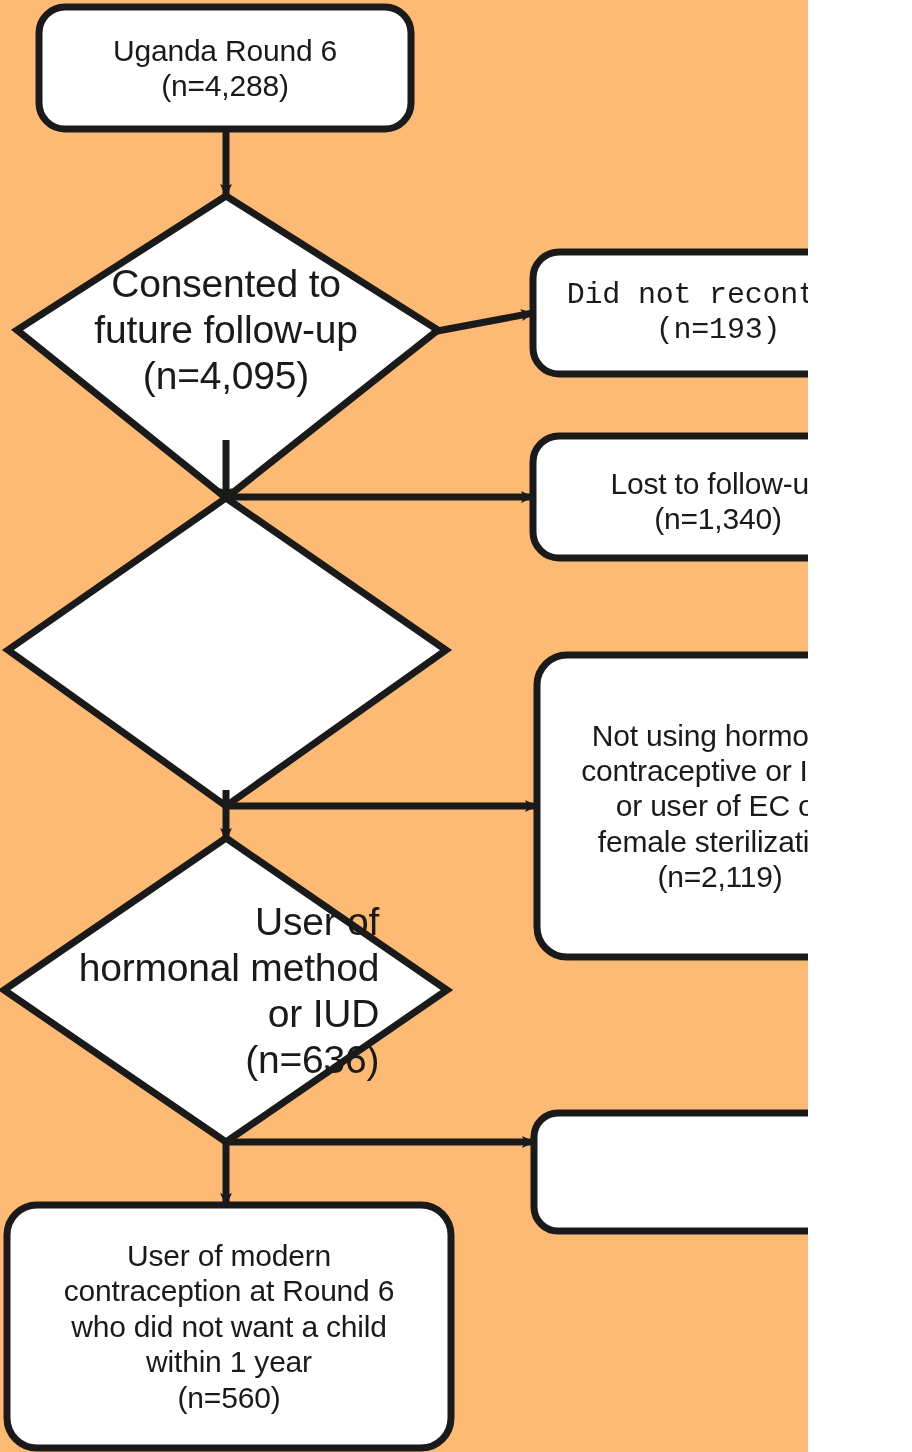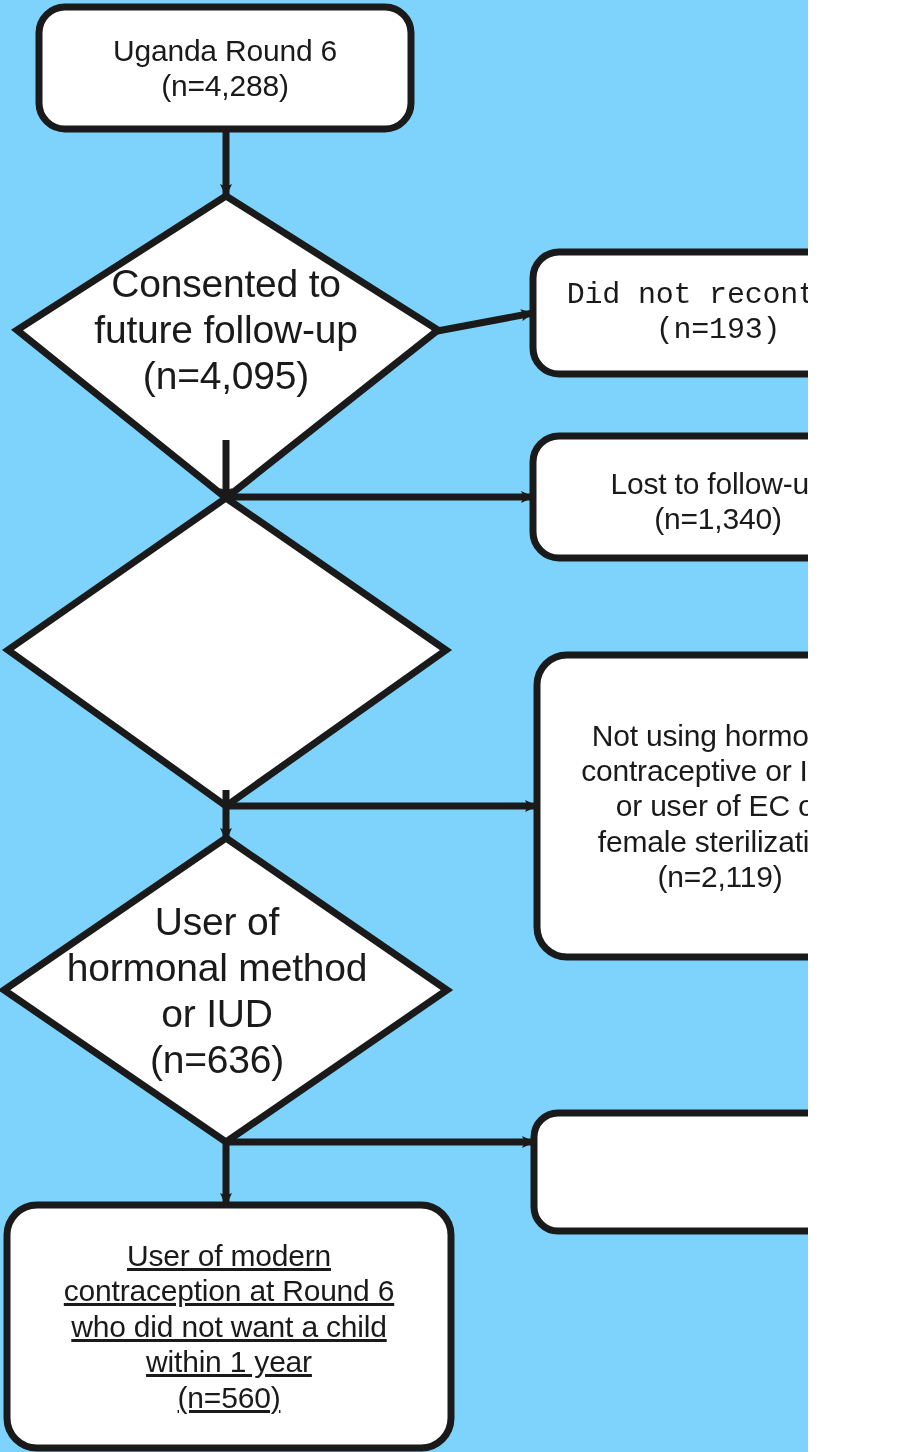--- a/index.html
+++ b/index.html
@@ -8,21 +8,21 @@
     padding: 0;
     background: #ffffff;
   }
   body {
     font-family: "Liberation Sans", sans-serif;
   }
   #canvas {
     position: relative;
     width: 808px;
     height: 1452px;
-    background: #7dd3fc;
+    background: #fdba74;
     overflow: hidden;
   }
   #flow-svg {
     position: absolute;
     top: 0;
     left: 0;
     width: 912px;
     height: 1452px;
   }
   .node-text {
@@ -100,31 +100,31 @@
 future follow-up
 (n=4,095)</div>
 
   <div class="node-text" style="left:533px; top:252px; width:370px; height:122px;font-family:Liberation Mono, monospace;">Did not recontact
 (n=193)</div>
 
 
   <div class="node-text" style="left:533px; top:440px; width:370px; height:122px;">Lost to follow-up
 (n=1,340)</div>
 
-  <div class="node-text diamond-text" style="left:12px; top:880px; width:410px; height:222px;">User of
+  <div class="node-text diamond-text" style="left:24px; top:880px; width:410px; height:222px;text-align:right;">User of
 hormonal method
 or IUD
 (n=636)</div>
 
   <div class="node-text" style="left:537px; top:655px; width:366px; height:302px;">Not using hormonal
 contraceptive or IUD,
 or user of EC or
 female sterilization
 (n=2,119)</div>
 
 
-  <div class="node-text" style="left:7px; top:1205px; width:444px; height:243px;text-decoration:underline;">User of modern
+  <div class="node-text" style="left:7px; top:1205px; width:444px; height:243px;">User of modern
 contraception at Round 6
 who did not want a child
 within 1 year
 (n=560)</div>
 
 </div>
 
 </body></html>

